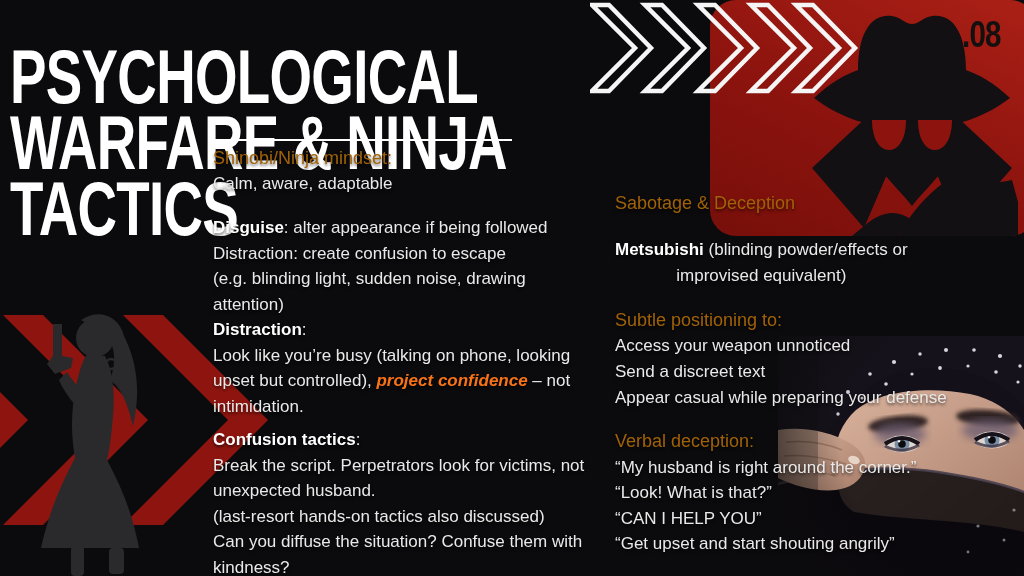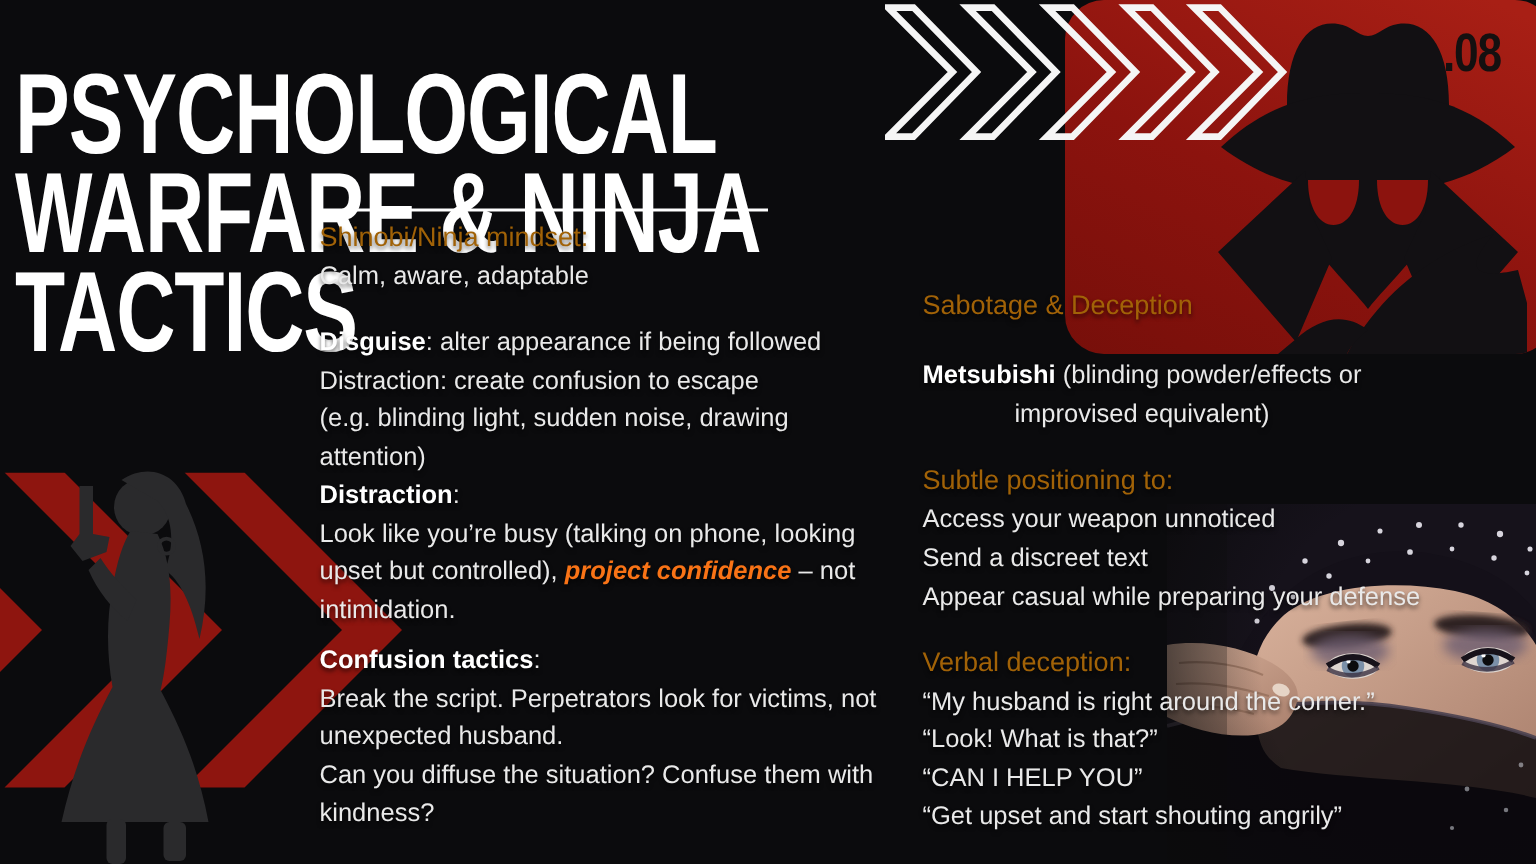--- a/index.html
+++ b/index.html
@@ -199,20 +199,21 @@
     <div><span class="h">Distraction</span><span>:</span></div>
     <div><span>Look like you’re busy (talking on phone, looking</span></div>
     <div><span>upset but controlled), </span><span class="bi">project confidence</span><span> – not</span></div>
     <div><span>intimidation.</span></div>
   </div>
 
   <div class="txt block-b2">
     <div><span class="h">Confusion tactics</span><span>:</span></div>
     <div><span>Break the script. Perpetrators look for victims, not</span></div>
     <div><span>unexpected husband.</span></div>
+    <div><span>(last-resort hands-on tactics also discussed)</span></div>
     <div><span>Can you diffuse the situation? Confuse them with</span></div>
     <div><span>kindness?</span></div>
   </div>
 
   <div class="txt r-h1 heading">Sabotage &amp; Deception</div>
 
   <div class="txt block-rb1">
     <div><span class="h">Metsubishi</span><span> (blinding powder/effects or</span></div>
     <div><span>improvised equivalent)</span></div>
   </div>

